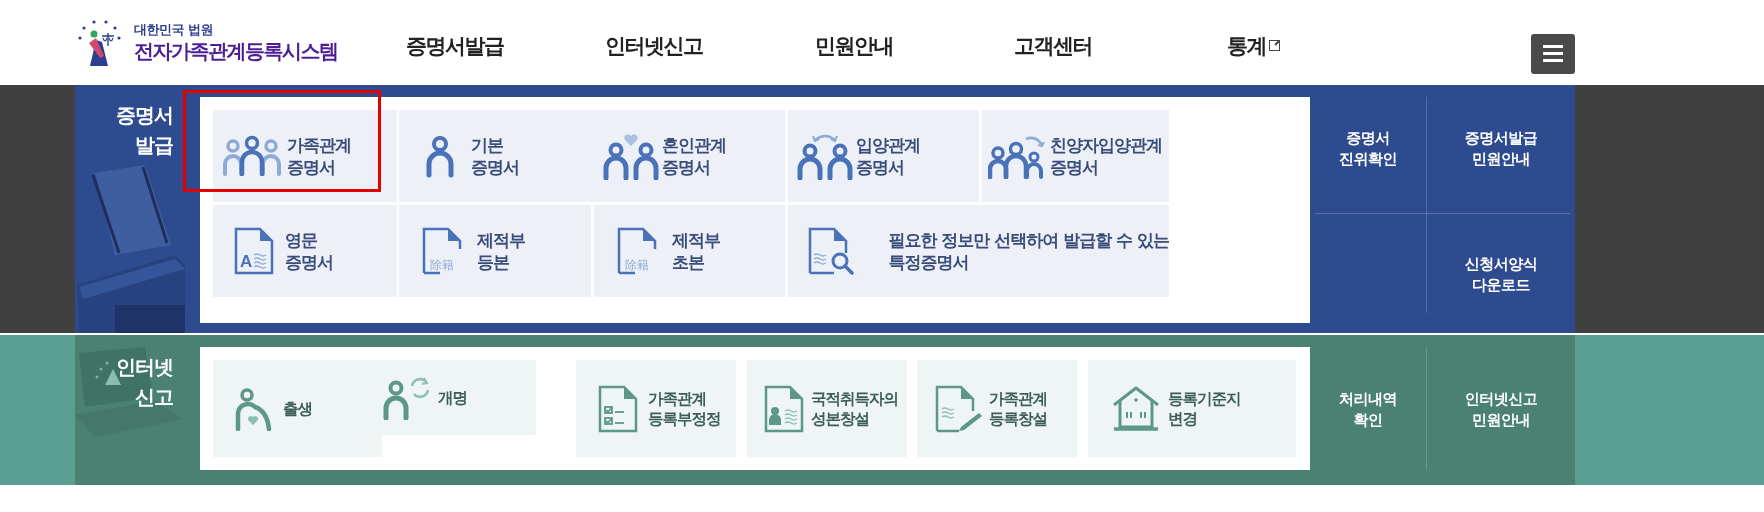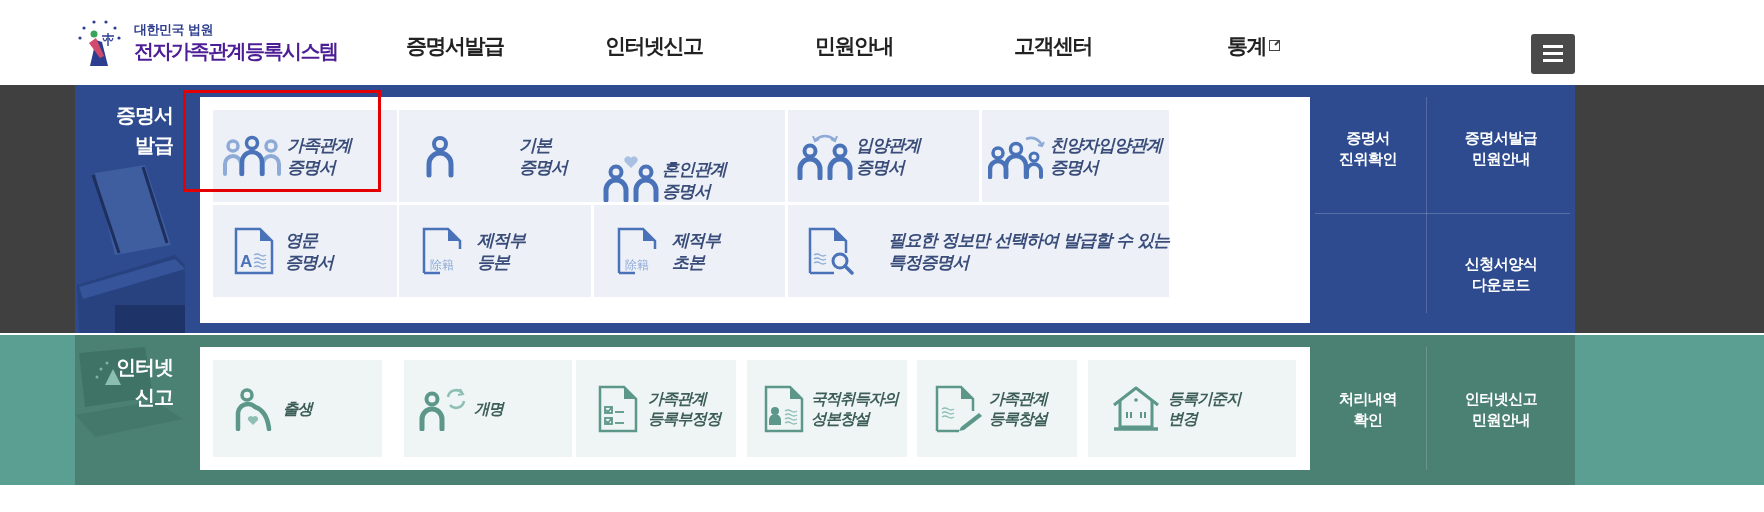--- a/index.html
+++ b/index.html
@@ -33,21 +33,21 @@
   .sec-title .t1 { font-size: 20px; letter-spacing: -1px; line-height: 24px; }
   .sec-title .t2 { font-size: 20px; letter-spacing: -1px; line-height: 36px; }
 
   .deco { position: absolute; }
 
   .panel { position: absolute; background: #fff; }
 
   .card { position: absolute; background: #edf1f7; cursor: pointer; display: flex; align-items: center; }
   .card.green { background: #eef5f4; }
   .card .ico { flex: 0 0 auto; display: flex; align-items: center; justify-content: center; }
-  .card .lbl { font-size: 17px; color: #3a4d7a; font-weight: bold; line-height: 22px; letter-spacing: -1px; white-space: pre-line; font-style: italic; }
+  .card .lbl { font-size: 17px; color: #3a4d7a; font-weight: bold; line-height: 22px; letter-spacing: -1px; white-space: pre-line; }
   .card.green .lbl { color: #3d5e57; font-size: 15.5px; line-height: 20px; }
 
   .selected-outline { position: absolute; border: 3px solid #e40000; pointer-events: none; }
 
   .side-link { position: absolute; color: #fff; font-weight: bold; font-size: 15px; text-align: center; display: flex; align-items: center; justify-content: center; line-height: 21px; letter-spacing: -0.5px; white-space: pre-line; cursor: pointer; }
   .side-link.en { font-size: 14.5px; letter-spacing: -0.8px; line-height: 21px; }
   .vline { position: absolute; width: 1px; background: rgba(255,255,255,0.18); }
   .hline { position: absolute; height: 1px; background: rgba(255,255,255,0.2); }
 </style>
 </head>
@@ -123,34 +123,34 @@
             <path d="M42 40 V30 A8 8 0 0 1 58 30 V40" stroke="#8eaad6" stroke-width="4"></path>
             <circle cx="31" cy="9" r="5.5" stroke="#4a72b8" stroke-width="3.5"></circle>
             <path d="M21 40 V28 A10 10 0 0 1 41 28 V40" stroke="#4a72b8" stroke-width="4.5"></path>
           </g>
         </svg>
       </div>
       <div class="lbl">가족관계
 증명서</div>
     </div>
 
-    <div class="card" style="left:324px; top:25px; width:228px; height:92px;gap:48px;">
+    <div class="card" style="left:324px; top:25px; width:228px; height:92px;">
       <div class="ico" style="width:62px; margin-left:10px;">
         <svg width="30" height="44" viewBox="0 0 30 44">
           <g fill="none" stroke="#4a72b8" stroke-linecap="round">
             <circle cx="15" cy="10" r="6" stroke-width="4"></circle>
             <path d="M4 41 V30 A11 11 0 0 1 26 30 V41" stroke-width="5"></path>
           </g>
         </svg>
       </div>
       <div class="lbl">기본
 증명서</div>
     </div>
 
-    <div class="card" style="left:519px; top:25px; width:191px; height:92px;align-items:flex-end;">
+    <div class="card" style="left:519px; top:25px; width:191px; height:92px;">
       <div class="ico" style="width:62px; margin-left:6px;">
         <svg width="56" height="48" viewBox="0 0 56 48">
           <path d="M28 14 L22 8 A3.5 3.5 0 0 1 28 4 A3.5 3.5 0 0 1 34 8 Z" fill="#a9c0e3"></path>
           <g fill="none" stroke="#4a72b8" stroke-linecap="round">
             <circle cx="13" cy="18" r="5.5" stroke-width="4"></circle>
             <path d="M3 46 V36 A10 10 0 0 1 23 36 V46" stroke-width="5"></path>
             <circle cx="43" cy="18" r="5.5" stroke-width="4"></circle>
             <path d="M33 46 V36 A10 10 0 0 1 53 36 V46" stroke-width="5"></path>
           </g>
         </svg>
@@ -313,21 +313,21 @@
       <g fill="none" stroke="#5c978a" stroke-linecap="round">
         <circle cx="12" cy="8" r="5" stroke-width="3.5"></circle>
         <path d="M3 42 V26 A10 10 0 0 1 20 20 Q32 24 34 42" stroke-width="4.5"></path>
       </g>
       <path d="M18 38 L13 33 A3 3 0 0 1 18 30 A3 3 0 0 1 23 33 Z" fill="#8fbfb3"></path>
     </svg>
   </div>
   <div class="lbl">출생</div>
 </div>
 
-<div class="card green" style="left:404px; top:360px; width:168px; height:97px;">
+<div class="card green" style="left:368px; top:360px; width:168px; height:75px;">
   <div class="ico" style="width:60px; margin-left:10px;">
     <svg width="52" height="44" viewBox="0 0 52 44">
       <g fill="none" stroke="#5c978a" stroke-linecap="round">
         <circle cx="14" cy="12" r="5.5" stroke-width="4"></circle>
         <path d="M4 42 V32 A10 10 0 0 1 24 32 V42" stroke-width="5"></path>
       </g>
       <g fill="none" stroke="#8fbfb3" stroke-width="2.5">
         <path d="M30 10 A8 8 0 0 1 44 6"></path>
         <path d="M46 14 A8 8 0 0 1 32 18"></path>
       </g>

